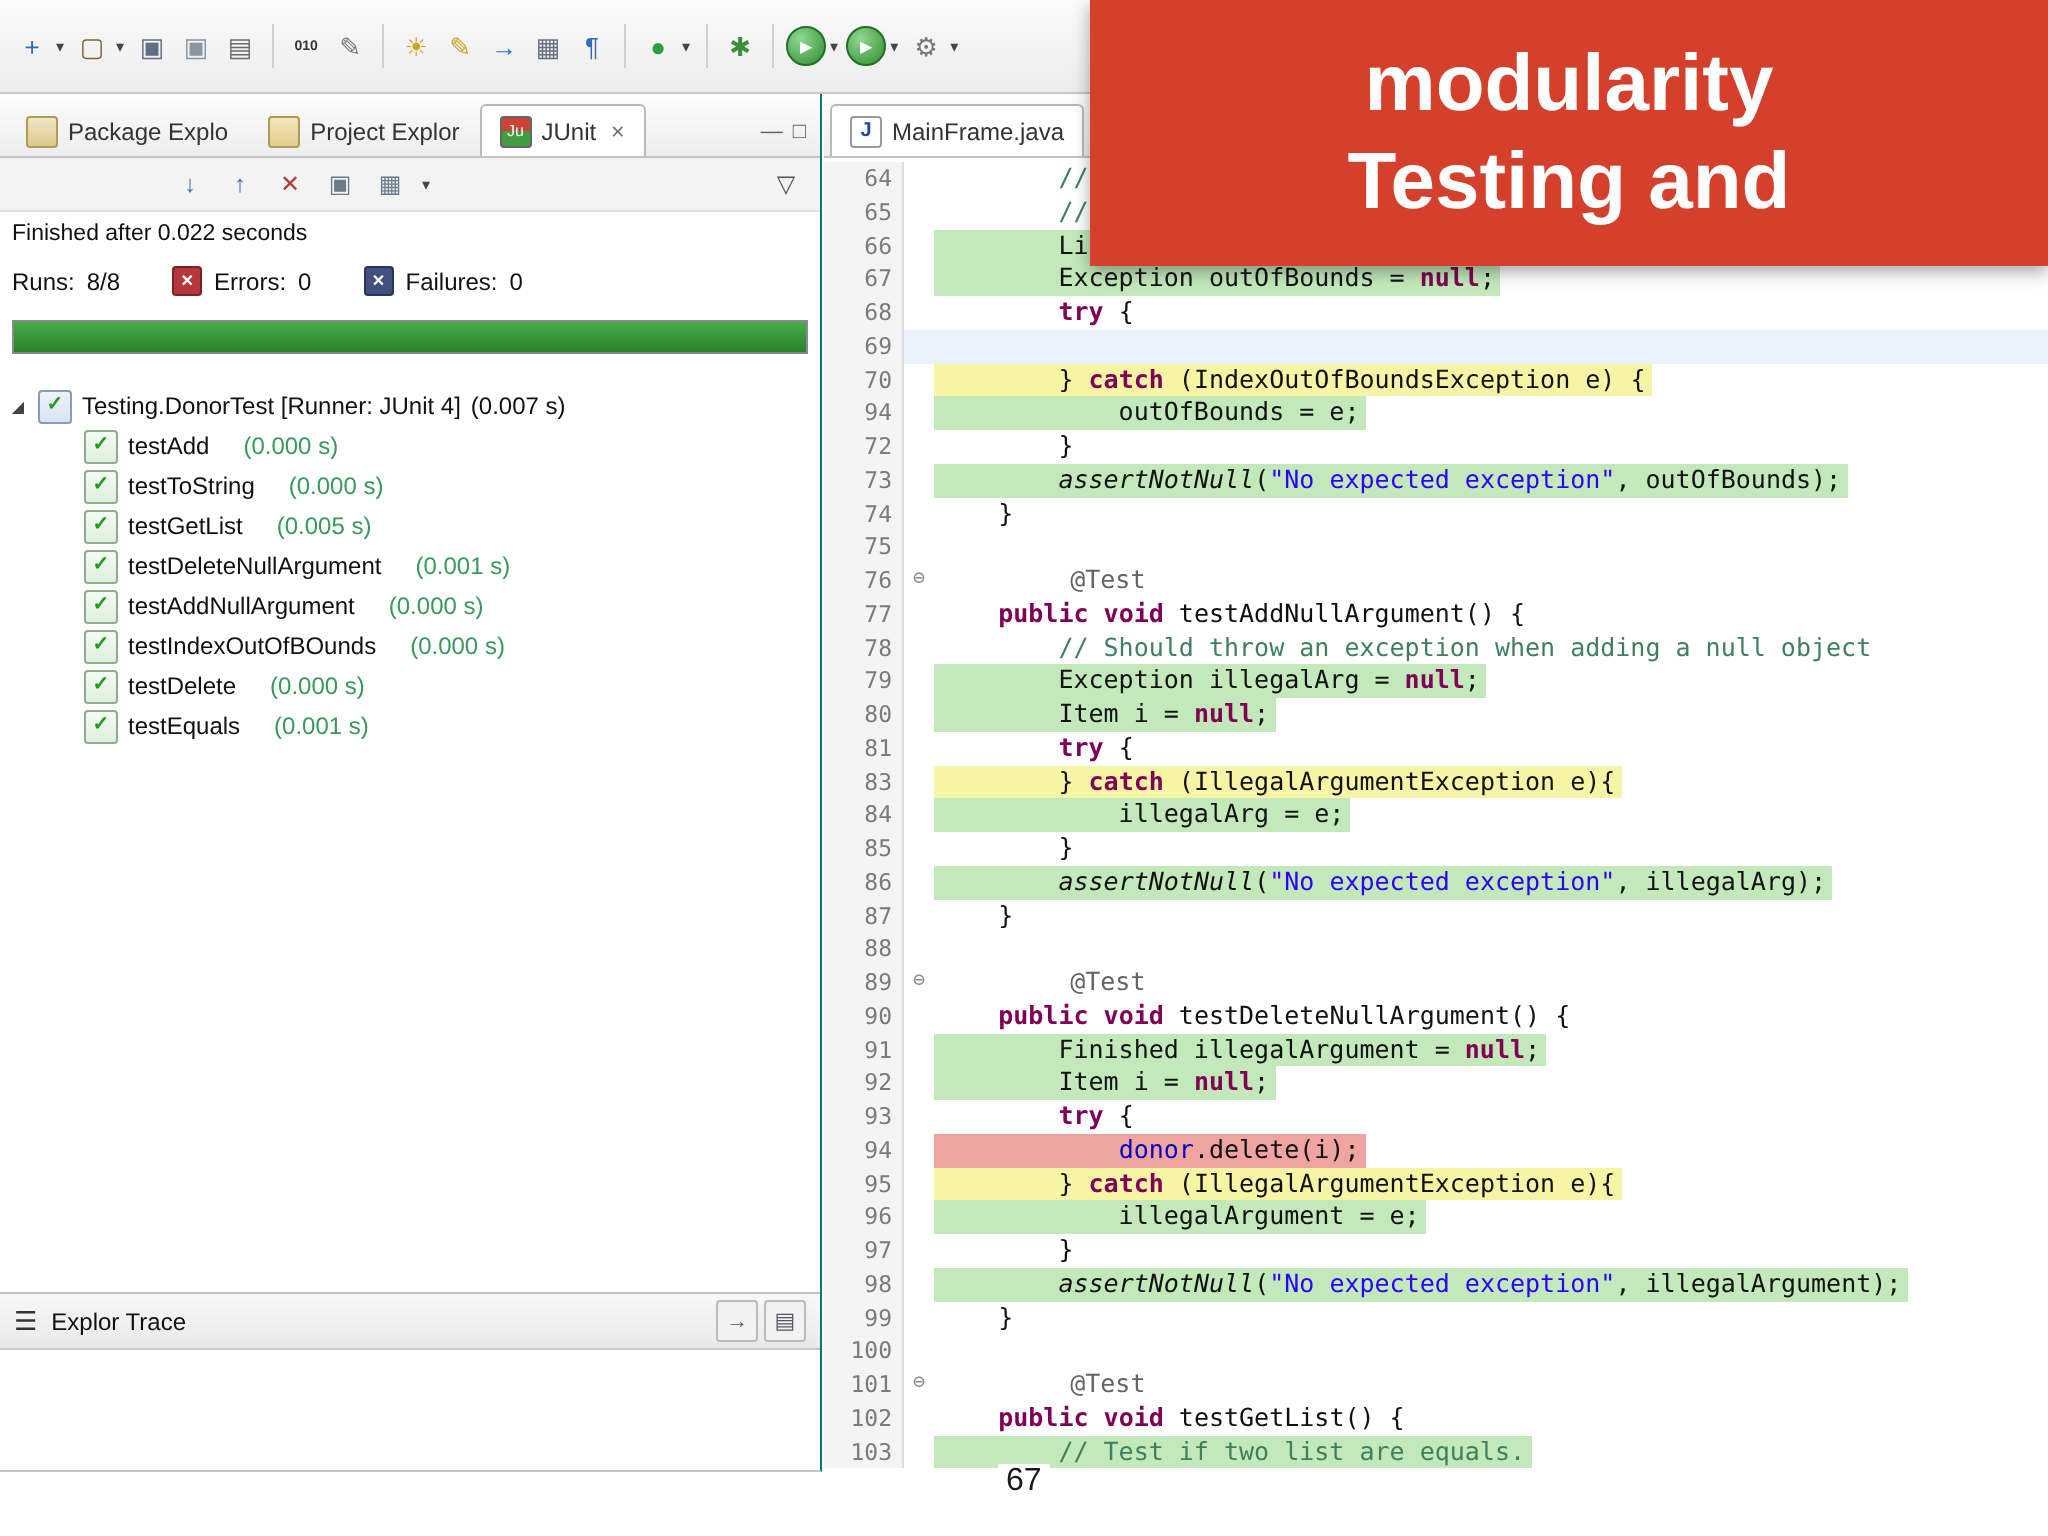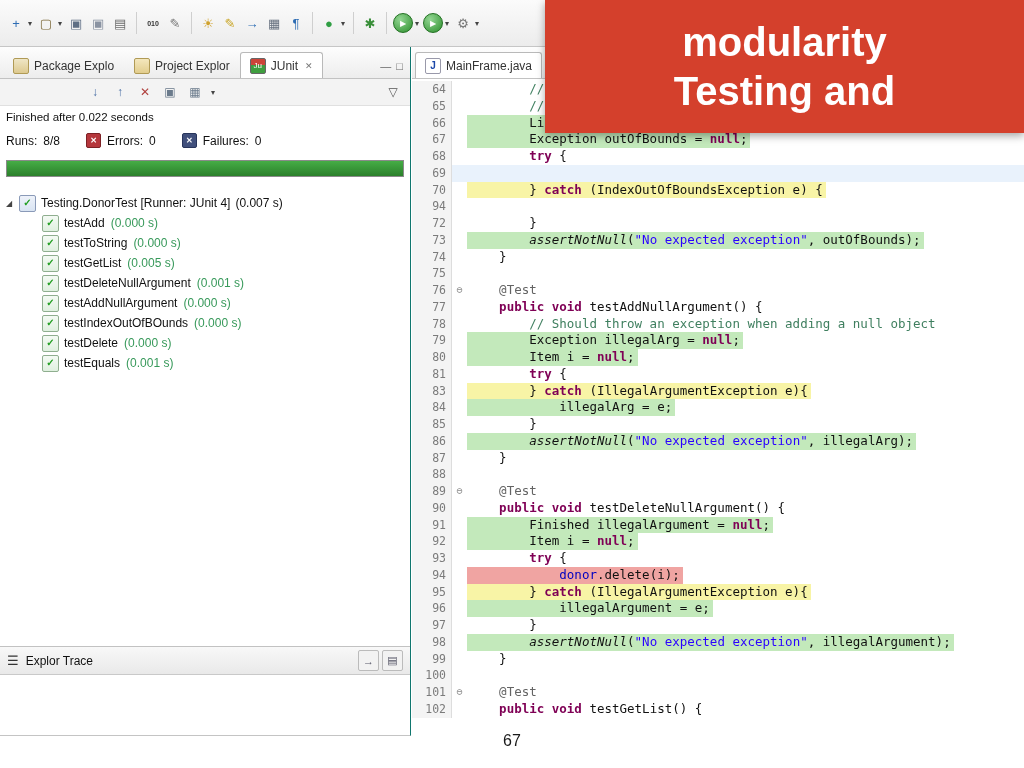--- a/index.html
+++ b/index.html
@@ -50,21 +50,21 @@
   .stat-ic.fail{background:#41507c;border:1px solid #28355c;}
   .progress{margin:8px 6px;height:15px;border:1px solid #8a8a8a;background:#e8e8e8;}
   .pbar{height:100%;width:100%;background:linear-gradient(var(--progress),#2b802b);}
   .tree{font-size:12px;padding:8px 4px;}
   .trow{display:flex;align-items:center;gap:5px;height:20px;white-space:nowrap;}
   .trow.child{padding-left:38px;}
   .texp{font-size:8px;color:#444;width:10px;text-align:center;flex:none;}
   .ticon{width:15px;height:15px;flex:none;border:1px solid #8fae8f;border-radius:2px;text-align:center;
          background:linear-gradient(#f4faf4,#dff0df);color:#1f9d1f;font-size:10px;line-height:13px;font-weight:bold;}
   .ticon.suite{background:linear-gradient(#eef2fa,#d9e4f2);border-color:#8a9ab8;}
-  .ttime{color:var(--time);margin-left:1px;}
+  .ttime{color:var(--time);margin-left:12px;}
   
   .fbar{height:27px;flex:none;display:flex;align-items:center;gap:7px;padding:0 7px;font-size:12px;
         background:linear-gradient(#f8f8f8,#e9e9e9);border-top:1px solid #c2c2c2;border-bottom:1px solid #c9c9c9;}
   .fmenu{color:#333;font-size:13px;}
   .fic-wrap{margin-left:auto;display:flex;gap:3px;}
   .fic{width:19px;height:19px;border:1px solid #bbb;border-radius:2px;background:#f2f2f2;color:#556;
        display:inline-flex;align-items:center;justify-content:center;font-size:11px;}
   .lfoot{height:60px;flex:none;background:#fff;}
   
   .editor{flex:1;background:#fff;overflow:hidden;font-family:"DejaVu Sans Mono","Liberation Mono",monospace;
@@ -74,21 +74,21 @@
   .ln{width:34px;flex:none;text-align:right;padding-right:5px;color:#7b7b7b;background:#f4f4f4;
       border-right:1px solid #ddd;font-size:11.5px;}
   .fold{width:15px;flex:none;text-align:center;color:#8a8a8a;font-size:10px;background:transparent;}
   .ct{white-space:pre;padding:0 3px 0 2px;}
   .hl-g{background:var(--covg);}
   .hl-y{background:var(--covy);}
   .hl-r{background:var(--covr);}
   .tk-kw{color:var(--kw);font-weight:bold;}
   .tk-str{color:var(--str);}
   .tk-com{color:var(--com);}
-  .tk-ann{color:var(--ann);}
+  .tk-ann{color:var(--ann);margin-left:36px;}
   .tk-field{color:var(--field);}
   .tk-static{font-style:italic;}
   .caret{display:inline-block;width:2px;height:13px;background:#000;vertical-align:middle;margin-left:1px;}
   
   .banner{position:absolute;left:545px;top:0;width:479px;height:133px;background:var(--banner);color:#fff;
           display:flex;flex-direction:column;align-items:center;justify-content:center;text-align:center;
           font-size:40px;font-weight:bold;line-height:1.22;box-shadow:0 3px 8px rgba(0,0,0,.35);z-index:20;}
   .pagenum{position:absolute;left:499px;top:732px;z-index:25;font-size:16px;color:#1a1a1a;background:#fff;
            padding:0 4px;}
 </style>
@@ -271,20 +271,21 @@
           <span class="fold"></span>
         </div>
         <div class="cl">
           <span class="ln">70</span>
           <span class="fold"></span>
           <span class="ct hl-y"><span class="tk-plain">        } </span><span class="tk-kw">catch</span><span class="tk-plain"> (IndexOutOfBoundsException e) {</span></span>
         </div>
         <div class="cl">
           <span class="ln">94</span>
           <span class="fold"></span>
+          <span class="ct hl-g"><span class="tk-plain">            outOfBounds = e;</span></span>
         </div>
         <div class="cl">
           <span class="ln">72</span>
           <span class="fold"></span>
           <span class="ct"><span class="tk-plain">        }</span></span>
         </div>
         <div class="cl">
           <span class="ln">73</span>
           <span class="fold"></span>
           <span class="ct hl-g"><span class="tk-plain">        </span><span class="tk-static">assertNotNull</span><span class="tk-plain">(</span><span class="tk-str">"No expected exception"</span><span class="tk-plain">, outOfBounds);</span></span>
@@ -421,20 +422,25 @@
         </div>
         <div class="cl">
           <span class="ln">101</span>
           <span class="fold">⊖</span>
           <span class="ct"><span class="tk-plain">    </span><span class="tk-ann">@Test</span></span>
         </div>
         <div class="cl">
           <span class="ln">102</span>
           <span class="fold"></span>
           <span class="ct"><span class="tk-plain">    </span><span class="tk-kw">public</span><span class="tk-plain"> </span><span class="tk-kw">void</span><span class="tk-plain"> testGetList() {</span></span>
+        </div>
+        <div class="cl">
+          <span class="ln">103</span>
+          <span class="fold"></span>
+          <span class="ct hl-g"><span class="tk-com">        // Test if two list are equals.</span></span>
         </div>
       </div>
   </div>
 
   <div class="banner">
     <div>modularity</div>
     <div>Testing and</div>
   </div>
   <div class="pagenum">67</div>
 </div>

